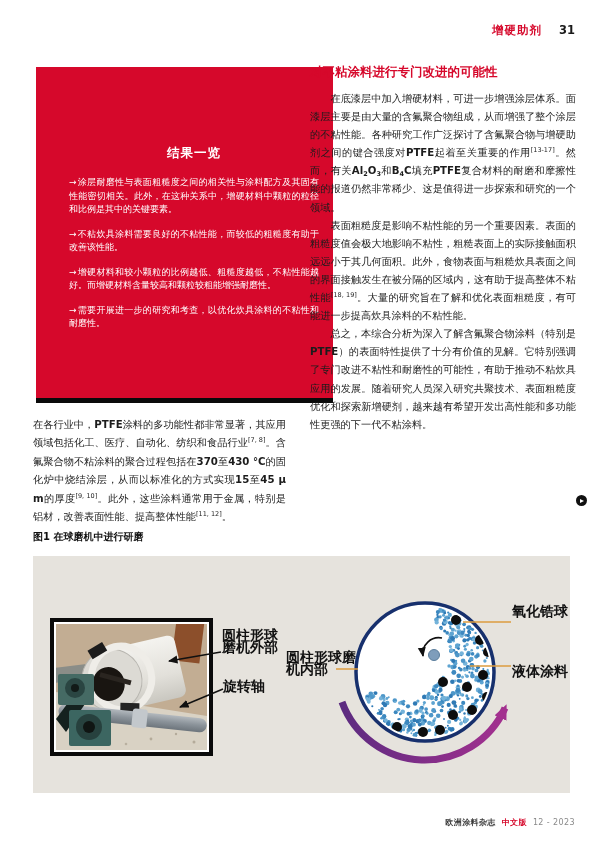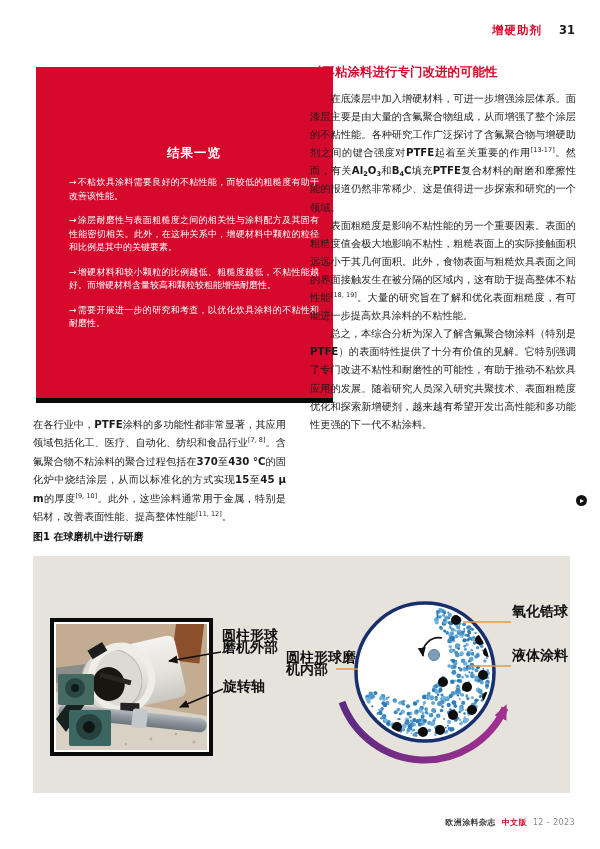--- a/index.html
+++ b/index.html
@@ -48,42 +48,42 @@
   .photo{position:absolute;left:17px;top:62px;width:163px;height:138px;box-sizing:border-box;
          background:#0a0a0a;padding:4px;}
   .photo-in{width:100%;height:100%;box-sizing:border-box;background:#fff;padding:2px;}
   .photo-in svg{display:block;width:100%;height:100%;}
   .figsvg{position:absolute;left:0;top:0;width:537px;height:237px;pointer-events:none;}
   .flabel{position:absolute;font-size:14px;font-weight:bold;line-height:11.5px;color:#111;white-space:nowrap;}
   .l-outer{left:189px;top:74px;}
   .l-shaft{left:190px;top:125px;}
   .l-inner{left:253px;top:96px;}
   .l-balls{left:479px;top:50px;}
-  .l-coat{left:479px;top:94px;text-align:right;}
+  .l-coat{left:479px;top:110px;text-align:right;}
 
   
   .ftr{position:absolute;right:25px;top:817px;font-size:8px;letter-spacing:.4px;white-space:nowrap;}
   .ftr .j{color:#3a3a3a;font-weight:bold;}
   .ftr .e{color:var(--accent-red);font-weight:bold;margin:0 3px;}
   .ftr .i{color:var(--footer-gray);}
 </style>
 </head>
 <body>
 
 <div class="page">
 
   <div class="hdr">
     <span class="sec">增硬助剂</span>
     <span class="num">31</span>
   </div>
 
   <div class="results">
     <h2>结果一览</h2>
+    <p><span class="arr">→</span><span>涂层耐磨性与表面粗糙度之间的相关性与涂料配方及其固有性能密切相关。此外，在这种关系中，增硬材料中颗粒的粒径和比例是其中的关键要素。</span></p>
     <p><span class="arr">→</span><span>不粘炊具涂料需要良好的不粘性能，而较低的粗糙度有助于改善该性能。</span></p>
-    <p><span class="arr">→</span><span>涂层耐磨性与表面粗糙度之间的相关性与涂料配方及其固有性能密切相关。此外，在这种关系中，增硬材料中颗粒的粒径和比例是其中的关键要素。</span></p>
     <p><span class="arr">→</span><span>增硬材料和较小颗粒的比例越低、粗糙度越低，不粘性能越好。而增硬材料含量较高和颗粒较粗能增强耐磨性。</span></p>
     <p><span class="arr">→</span><span>需要开展进一步的研究和考查，以优化炊具涂料的不粘性和耐磨性。</span></p>
   </div>
 
   <div class="leftpara"><span>在各行业中，</span><b>PTFE</b><span>涂料的多功能性都非常显著，其应用领域包括化工、医疗、自动化、纺织和食品行业</span><sup>[7, 8]</sup><span>。含氟聚合物不粘涂料的聚合过程包括在</span><b>370</b><span>至</span><b>430 °C</b><span>的固化炉中烧结涂层，从而以标准化的方式实现</span><b>15</b><span>至</span><b>45 μm</b><span>的厚度</span><sup>[9, 10]</sup><span>。此外，这些涂料通常用于金属，特别是铝材，改善表面性能、提高整体性能</span><sup>[11, 12]</sup><span>。</span></div>
 
   <div class="rheading">对不粘涂料进行专门改进的可能性</div>
   <div class="rbody">
     <p><span>在底漆层中加入增硬材料，可进一步增强涂层体系。面漆层主要是由大量的含氟聚合物组成，从而增强了整个涂层的不粘性能。各种研究工作广泛探讨了含氟聚合物与增硬助剂之间的键合强度对</span><b>PTFE</b><span>起着至关重要的作用</span><sup>[13-17]</sup><span>。然而，有关</span><b>Al</b><sub>2</sub><b>O</b><sub>3</sub><span>和</span><b>B</b><sub>4</sub><b>C</b><span>填充</span><b>PTFE</b><span>复合材料的耐磨和摩擦性能的报道仍然非常稀少、这是值得进一步探索和研究的一个领域。</span></p>
     <p><span>表面粗糙度是影响不粘性能的另一个重要因素。表面的粗糙度值会极大地影响不粘性，粗糙表面上的实际接触面积远远小于其几何面积。此外，食物表面与粗糙炊具表面之间的界面接触发生在被分隔的区域内，这有助于提高整体不粘性能</span><sup>[18, 19]</sup><span>。大量的研究旨在了解和优化表面粗糙度，有可能进一步提高炊具涂料的不粘性能。</span></p>

